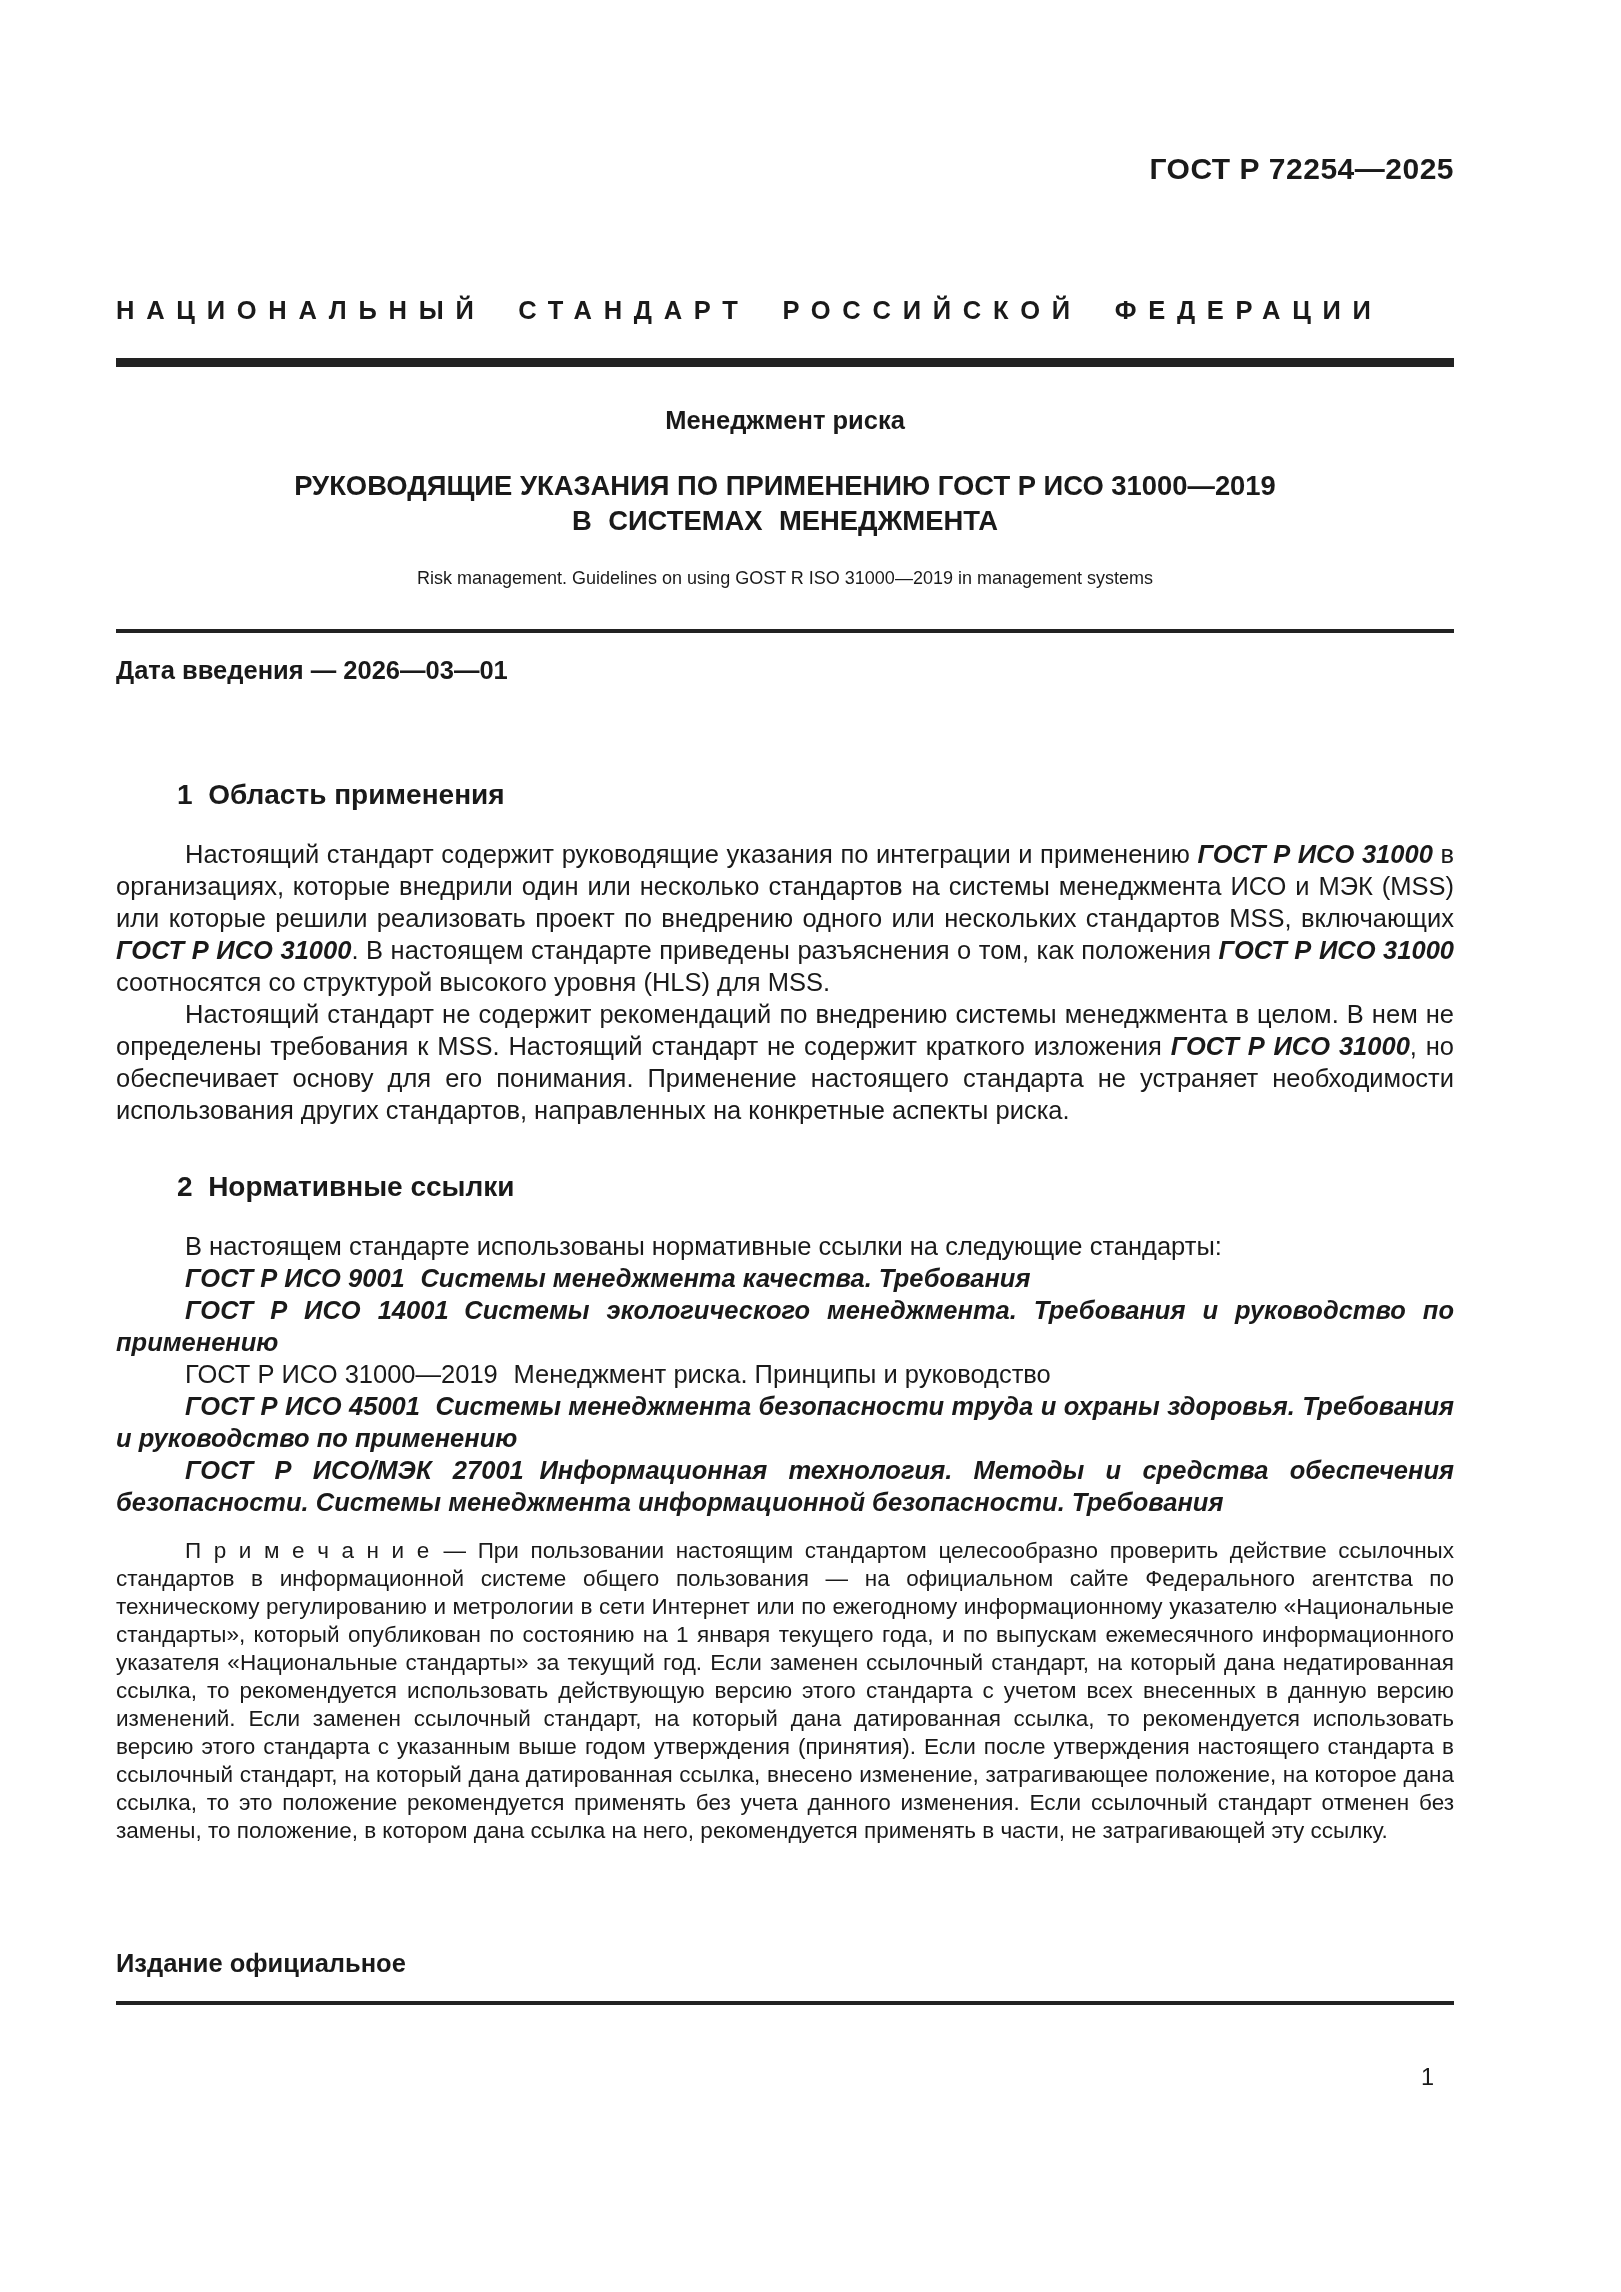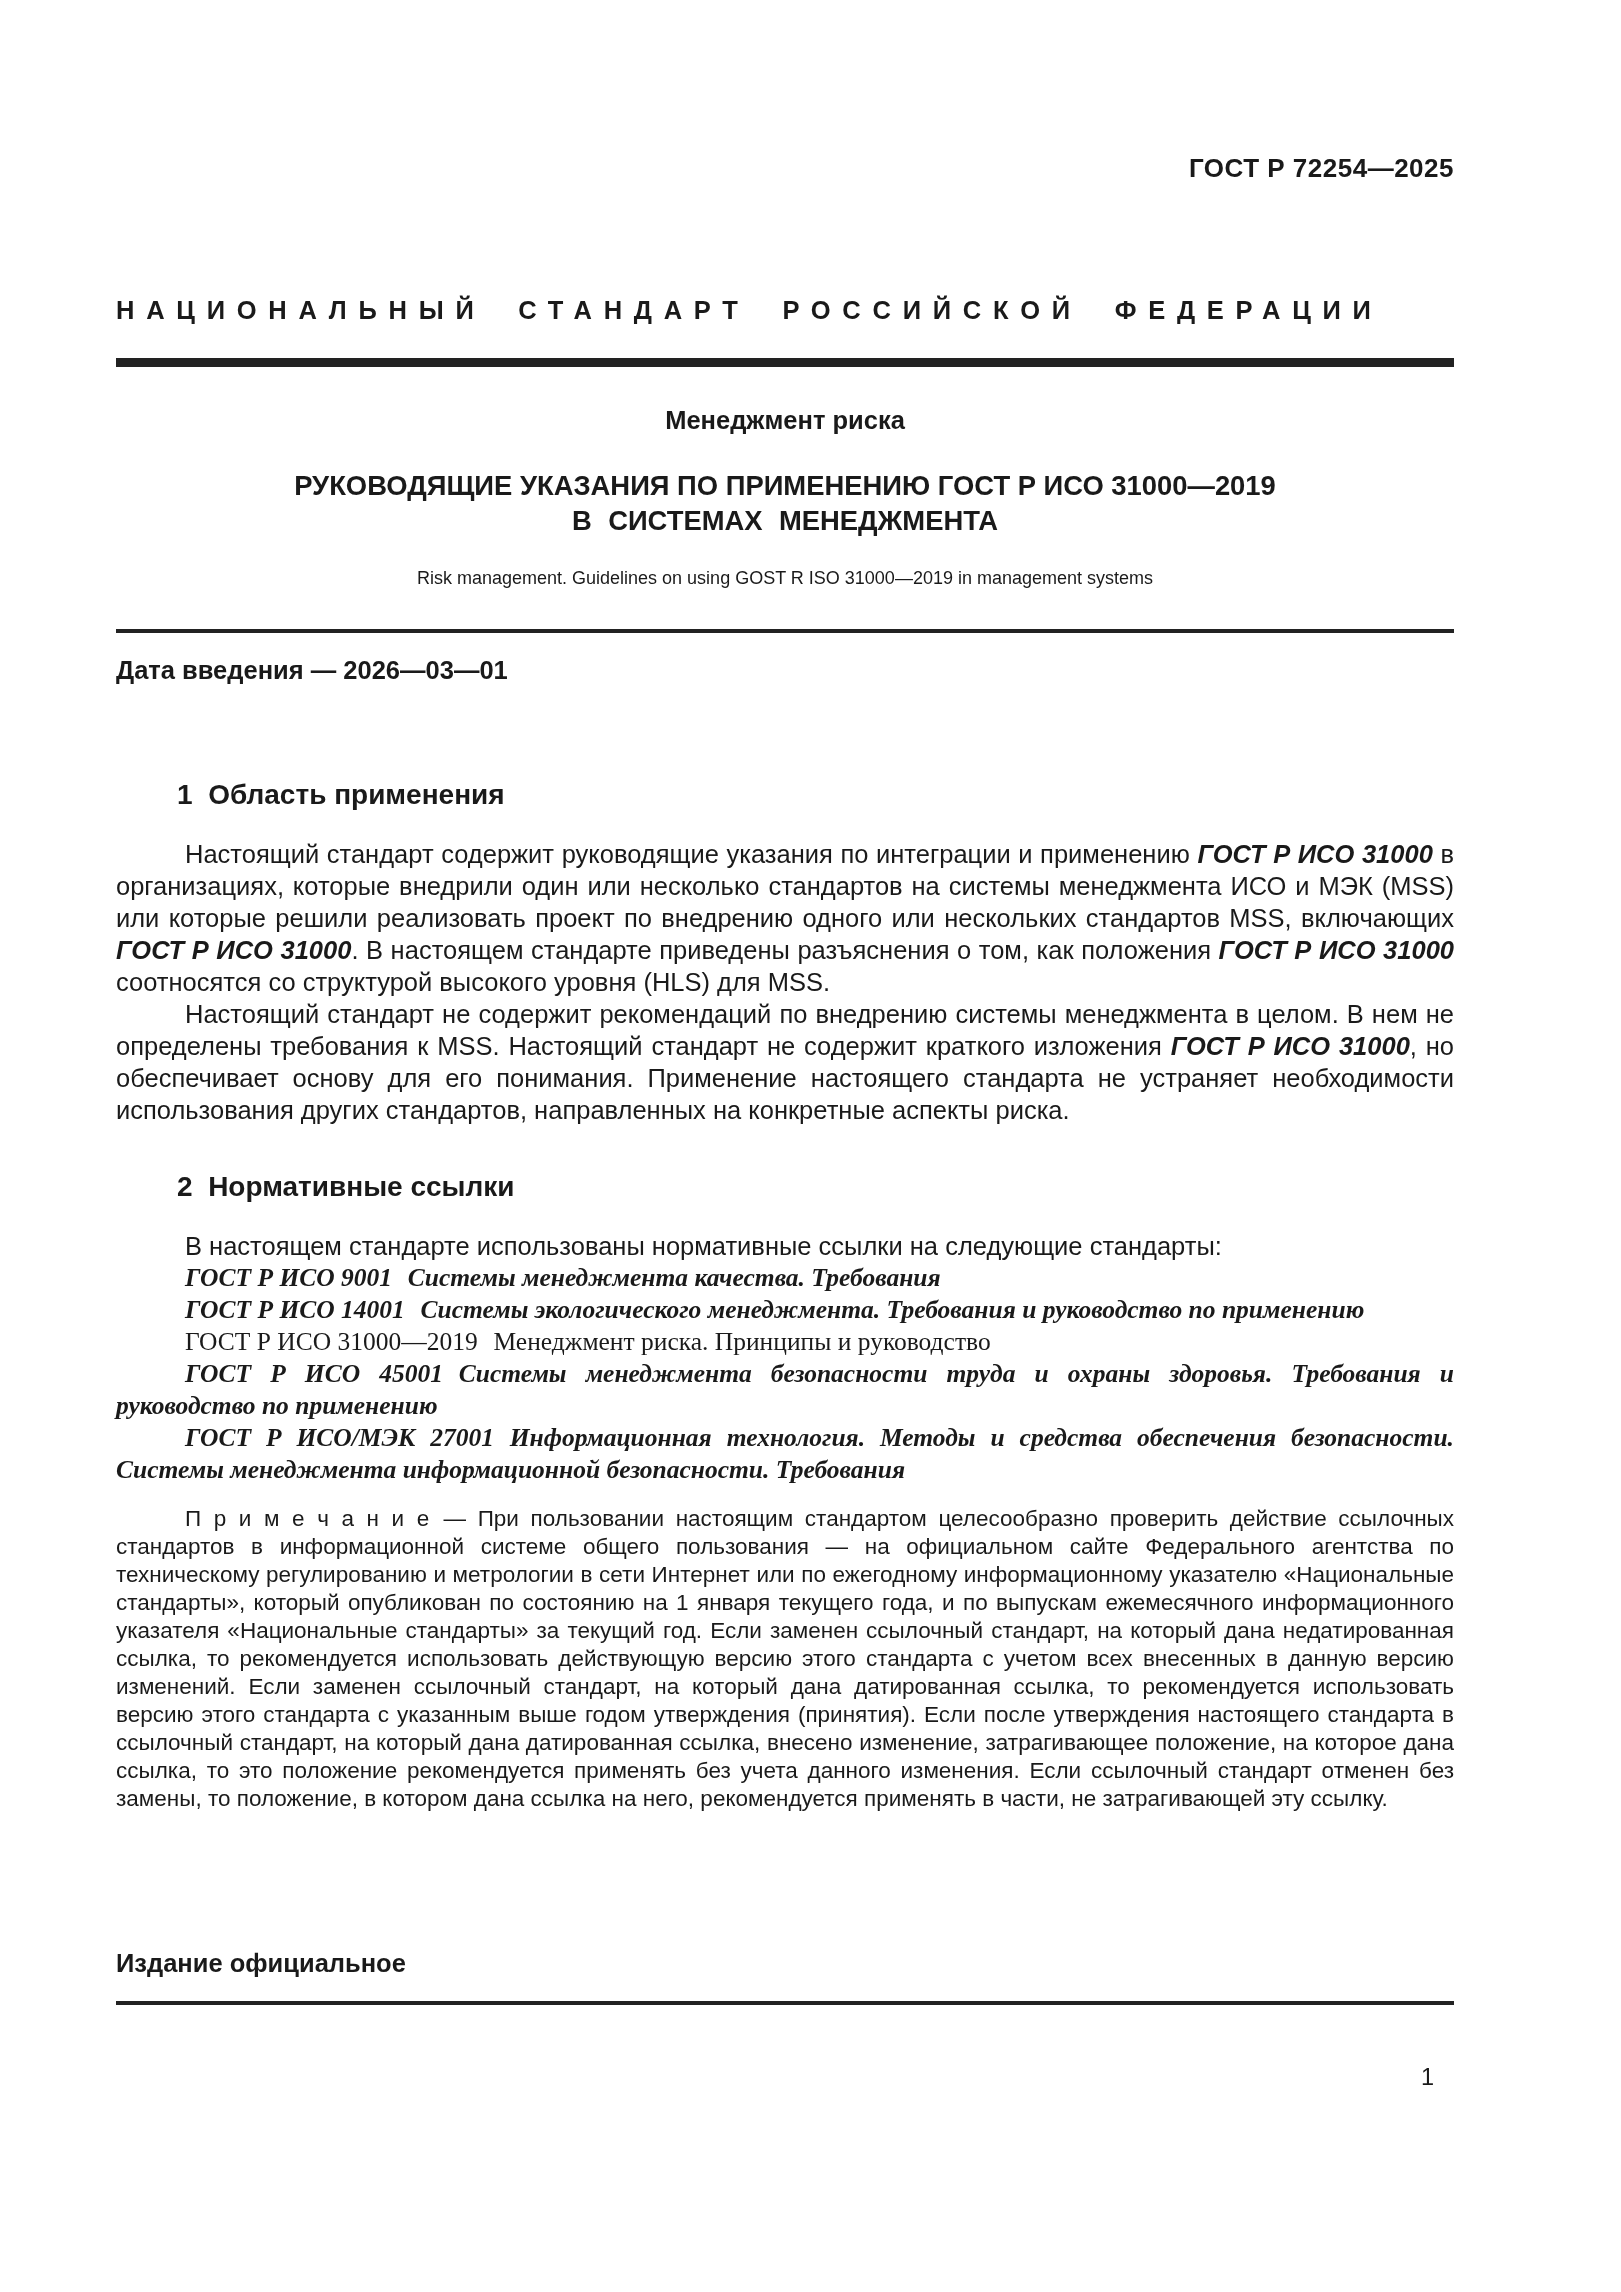--- a/index.html
+++ b/index.html
@@ -14,21 +14,21 @@
   }
   .content {
     position: absolute;
     left: 116px;
     top: 0;
     width: 1338px;
   }
   .doc-code {
     margin-top: 149px;
     text-align: right;
-    font-size: 26px;
+    font-size: 30px;
     font-weight: bold;
     line-height: 39px;
     letter-spacing: 0.5px;
   }
   .banner {
     margin-top: 108px;
     font-size: 25.5px;
     font-weight: bold;
     letter-spacing: 0.46em;
     word-spacing: 0.55em;
@@ -91,21 +91,20 @@
     text-indent: 69px;
   }
   .body-par.first { margin-top: 26px; }
   .em-run { font-weight: bold; font-style: italic; }
   .ref {
     margin: 0;
     font-size: 25.5px;
     line-height: 32px;
     text-align: justify;
     text-indent: 69px;
-    font-family: Liberation Serif, serif;
   }
   .ref.em { font-weight: bold; font-style: italic; }
   .ref .des { margin-right: 15.7px; }
   .note {
     margin-top: 18.6px;
     font-size: 22.5px;
     line-height: 28px;
     text-align: justify;
     text-indent: 69px;
   }

